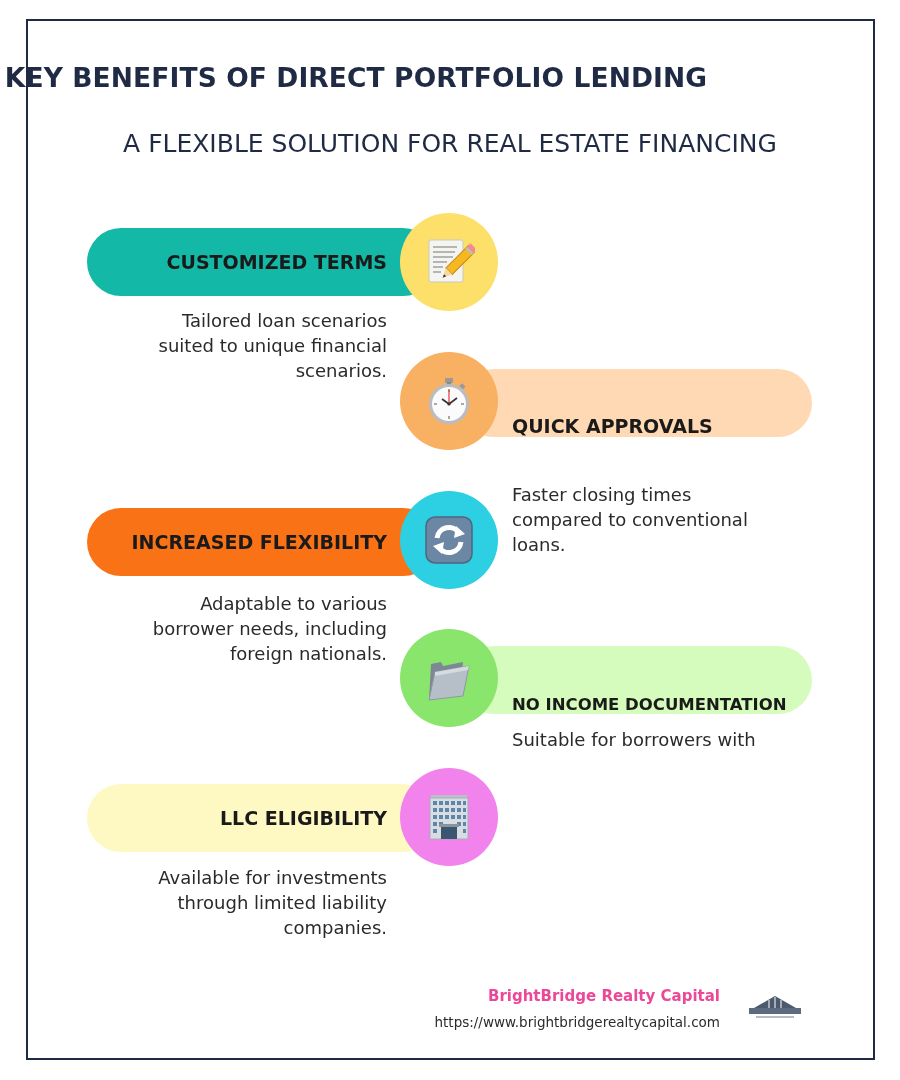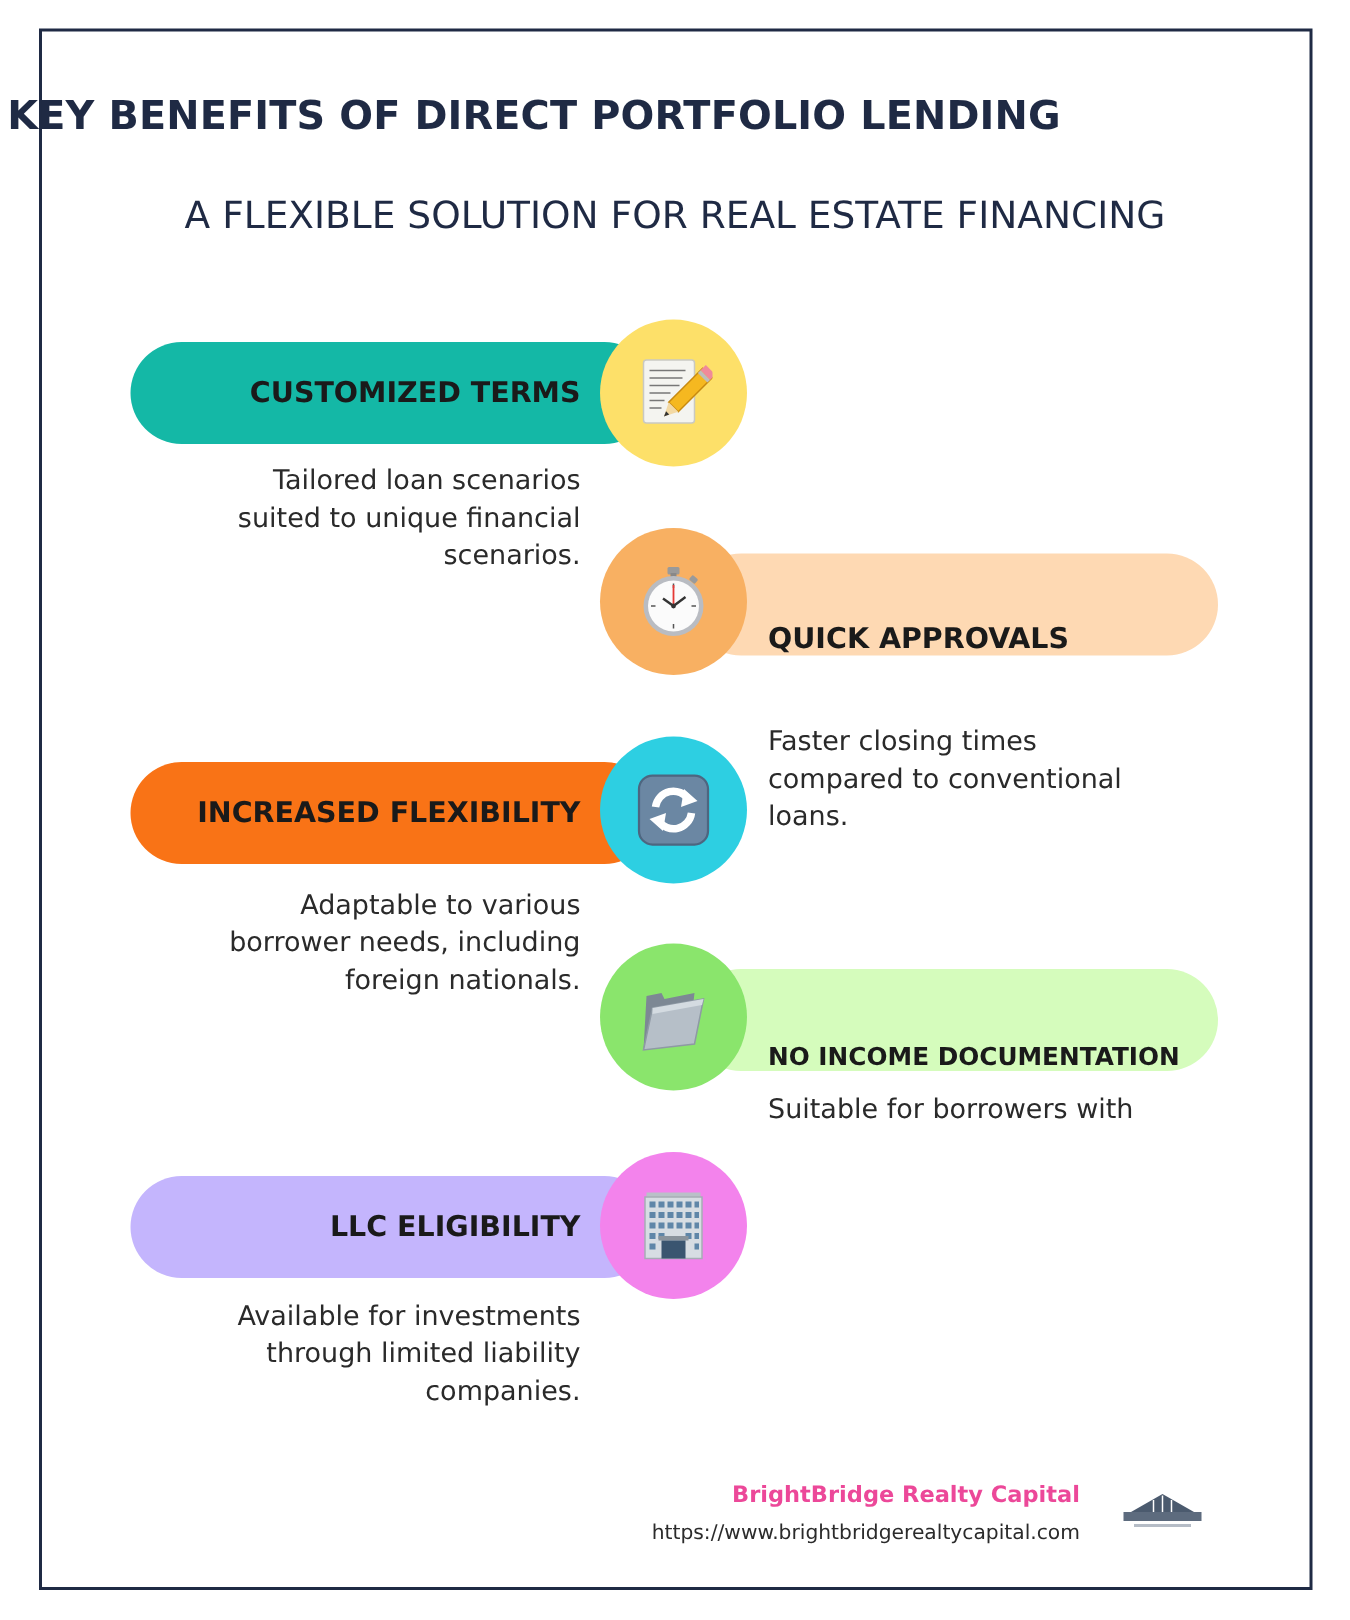--- a/index.html
+++ b/index.html
@@ -111,21 +111,21 @@
   <svg viewBox="0 0 52 52">
     <polygon points="8,12 18,10 20,14 40,10 36,44 6,48" fill="#7d8894"></polygon>
     <polygon points="12,20 46,14 40,44 6,48" fill="#b6bfc8" stroke="#8e99a4" stroke-width="1"></polygon>
     <polygon points="12,20 46,14 45,18 12,24" fill="#d4dbe1"></polygon>
   </svg>
 </div>
 <div class="desc right" style="top:727px;">
   <div>Suitable for borrowers with</div>
 </div>
 
-<div class="pill left" style="top:784px;background:#c4b5fd;">
+<div class="pill left" style="top:784px;background:#fef9c3;">
   <span class="pill-label">LLC ELIGIBILITY</span>
 </div>
 <div class="circle" style="top:768px;background:#f383ec;">
   <svg viewBox="0 0 52 52">
     <rect x="8" y="4" width="36" height="3" fill="#b9c0c8"></rect>
     <rect x="7" y="7" width="38" height="41" fill="#d7dde3" stroke="#a6adb5" stroke-width="1"></rect>
     <g fill="#5f86a8">
       <rect x="10" y="10" width="4" height="4"></rect>
         <rect x="16" y="10" width="4" height="4"></rect>
         <rect x="22" y="10" width="4" height="4"></rect>

